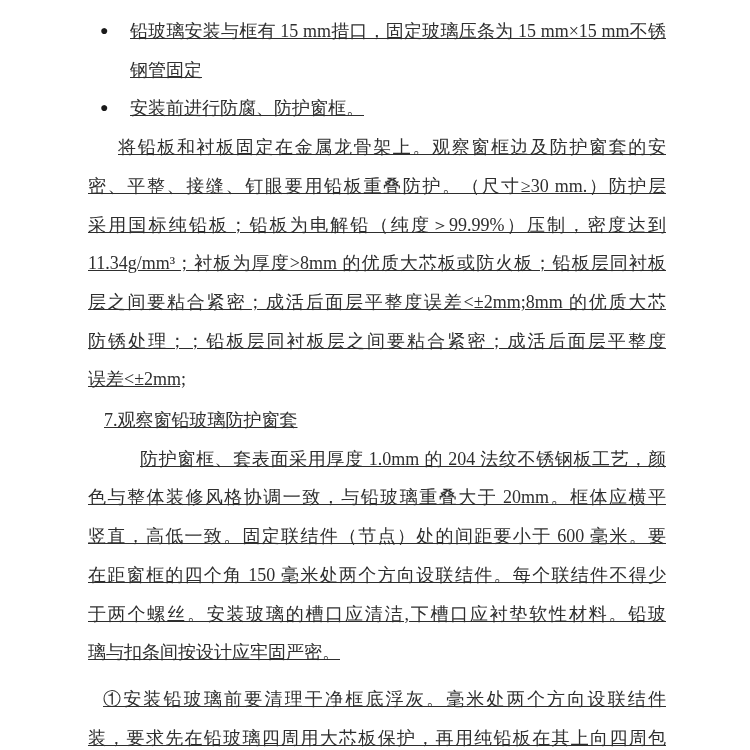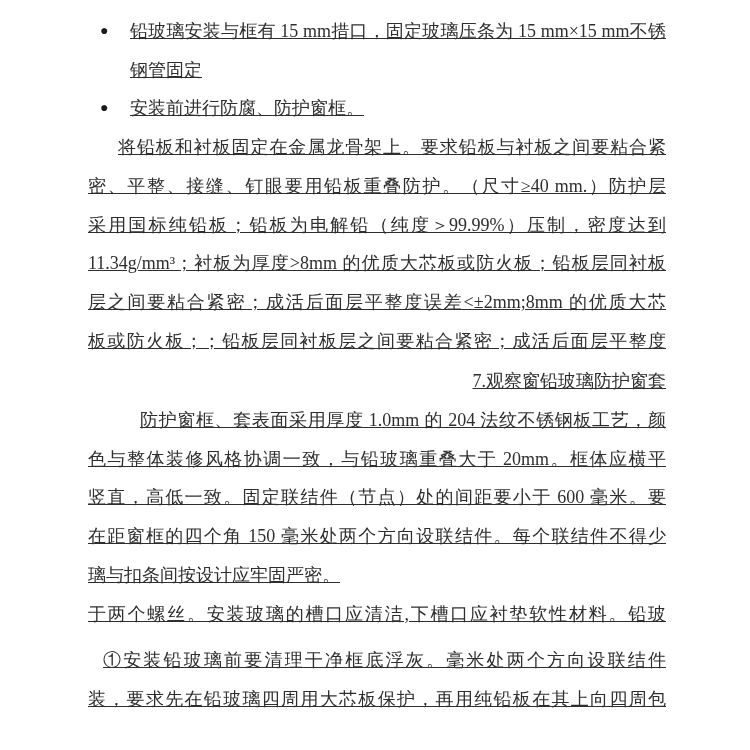--- a/index.html
+++ b/index.html
@@ -42,60 +42,61 @@
     position: absolute;
     left: 12px; top: 0;
     font-size: 14px;
     line-height: 38.7px;
     color: #1a1a1a;
   }
   .ind-30 { padding-left: 30px; }  
   .ind-52 { padding-left: 52px; }  
   .ind-16 { padding-left: 16px; }  
   .ind-15 { padding-left: 15px; }  
-  .heading { margin-top: 2px; text-align: right; }
+  .heading { margin-top: 2px; }
   .para-last { margin-top: 8px; }
 </style>
 </head>
 <body>
 
 <div class="page">
   <div class="doc">
 
     <div class="bullet-item">
       <span class="bullet">●</span>
       <div class="line fill">铅玻璃安装与框有 15 mm措口，固定玻璃压条为 15 mm×15 mm不锈</div>
       <div class="line">钢管固定</div>
     </div>
 
     <div class="bullet-item">
       <span class="bullet">●</span>
       <div class="line">安装前进行防腐、防护窗框。</div>
     </div>
 
     <div class="para">
-      <div class="line fill ind-30">将铅板和衬板固定在金属龙骨架上。要求铅板与衬板之间要粘合紧</div>
-      <div class="line fill">密、平整、接缝、钉眼要用铅板重叠防护。（尺寸≥40 mm.）防护层</div>
+      <div class="line fill ind-30">将铅板和衬板固定在金属龙骨架上。观察窗框边及防护窗套的安</div>
+      <div class="line fill">密、平整、接缝、钉眼要用铅板重叠防护。（尺寸≥30 mm.）防护层</div>
       <div class="line fill">采用国标纯铅板；铅板为电解铅（纯度＞99.99%）压制，密度达到</div>
       <div class="line fill">11.34g/mm³；衬板为厚度&gt;8mm 的优质大芯板或防火板；铅板层同衬板</div>
       <div class="line fill">层之间要粘合紧密；成活后面层平整度误差&lt;±2mm;8mm 的优质大芯</div>
-      <div class="line fill">板或防火板；；铅板层同衬板层之间要粘合紧密；成活后面层平整度</div>
+      <div class="line fill">防锈处理；；铅板层同衬板层之间要粘合紧密；成活后面层平整度</div>
+      <div class="line">误差&lt;±2mm;</div>
     </div>
 
     <div class="heading">
       <div class="line ind-16">7.观察窗铅玻璃防护窗套</div>
     </div>
 
     <div class="para">
       <div class="line fill ind-52">防护窗框、套表面采用厚度 1.0mm 的 204 法纹不锈钢板工艺，颜</div>
       <div class="line fill">色与整体装修风格协调一致，与铅玻璃重叠大于 20mm。框体应横平</div>
       <div class="line fill">竖直，高低一致。固定联结件（节点）处的间距要小于 600 毫米。要</div>
       <div class="line fill">在距窗框的四个角 150 毫米处两个方向设联结件。每个联结件不得少</div>
+      <div class="line fill">于两个螺丝。安装玻璃的槽口应清洁,下槽口应衬垫软性材料。铅玻</div>
       <div class="line">璃与扣条间按设计应牢固严密。</div>
-      <div class="line fill">于两个螺丝。安装玻璃的槽口应清洁,下槽口应衬垫软性材料。铅玻</div>
     </div>
 
     <div class="para para-last">
       <div class="line fill ind-15">①安装铅玻璃前要清理干净框底浮灰。毫米处两个方向设联结件</div>
       <div class="line fill">装，要求先在铅玻璃四周用大芯板保护，再用纯铅板在其上向四周包</div>
     </div>
 
   </div>
 </div>
 

